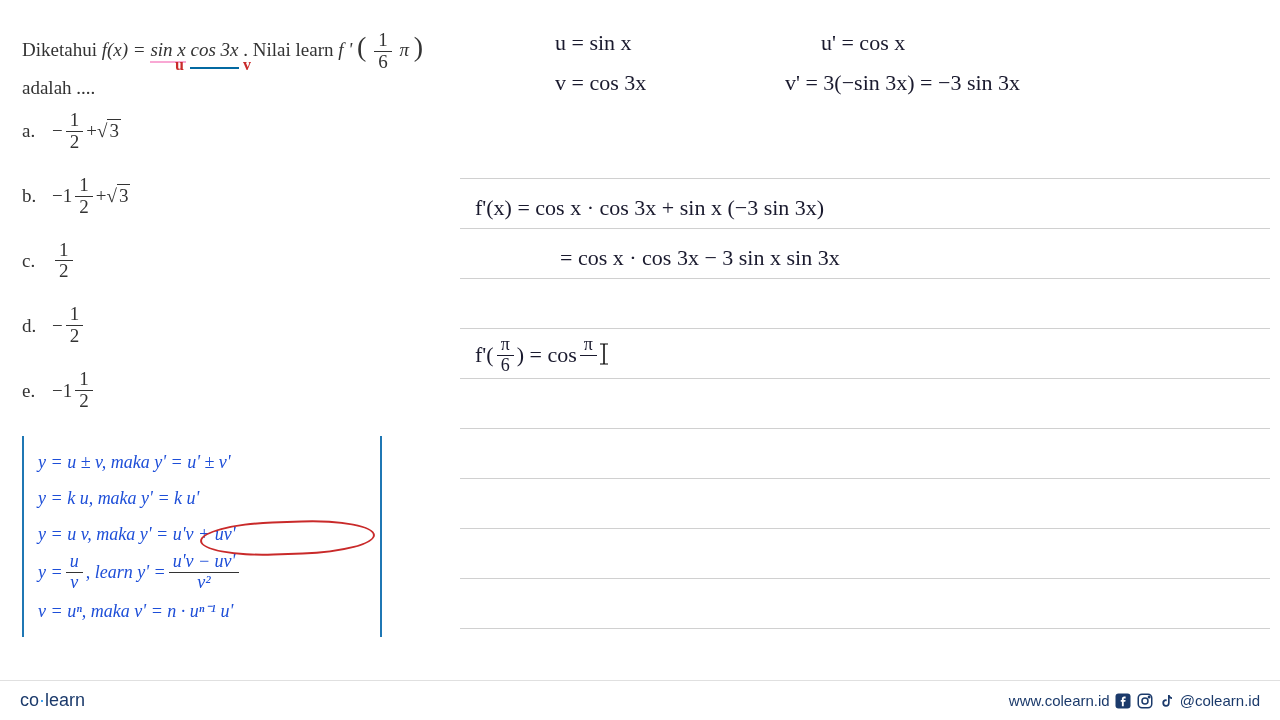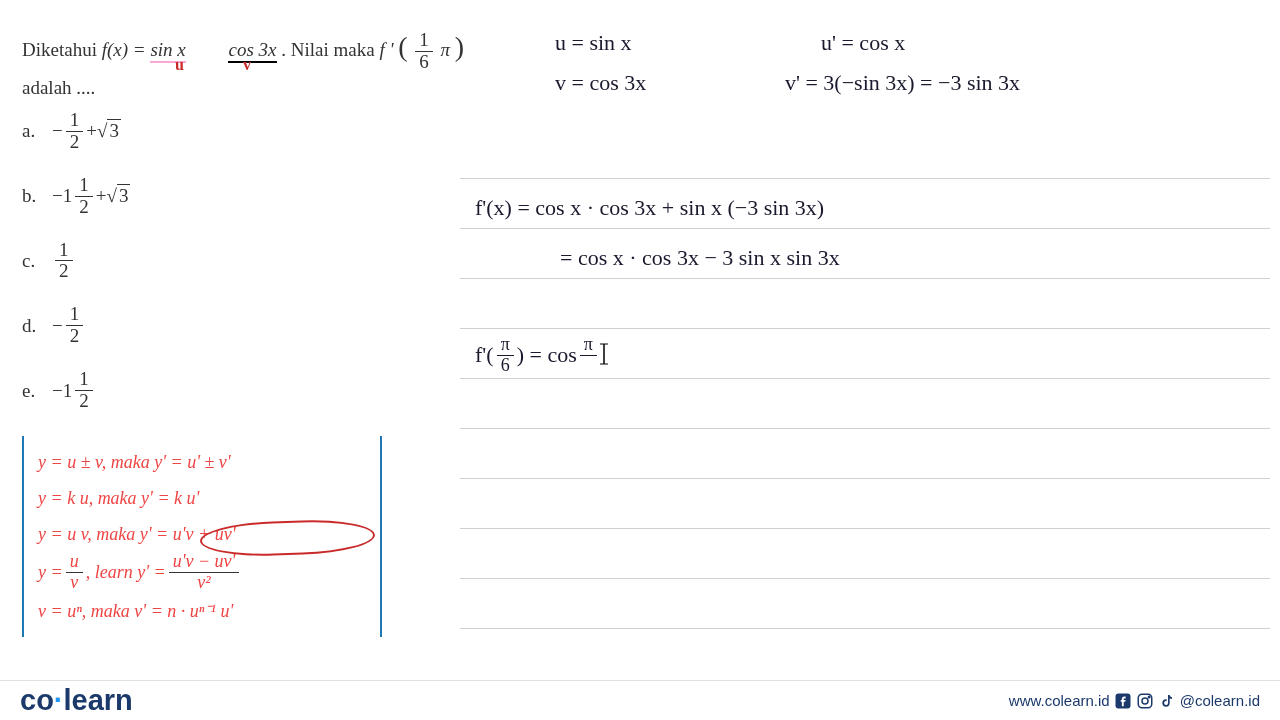--- a/index.html
+++ b/index.html
@@ -75,21 +75,21 @@
     }
     .reference-box {
       position: absolute;
       left: 22px;
       top: 436px;
       width: 360px;
       border-left: 2px solid #1f77b4;
       border-right: 2px solid #1f77b4;
       padding: 8px 14px;
       font-size: 18px;
-      color: #ef4444;
+      color: #1d4ed8;
       line-height: 2.0;
     }
     .reference-box .rule {
       font-style: italic;
     }
     .circle-annotation {
       position: absolute;
       border: 2.5px solid #c92a2a;
       border-radius: 50%;
       pointer-events: none;
@@ -112,22 +112,22 @@
       left: 0;
       width: 100%;
       height: 40px;
       border-top: 1px solid #e0e0e0;
       display: flex;
       align-items: center;
       padding: 0 20px;
       font-family: Arial, sans-serif;
     }
     .logo {
-      font-size: 29px;
-      font-weight: bold;
+      font-size: 18px;
+      font-weight: normal;
       color: #1b3a6b;
     }
     .logo .dot { color: #2196f3; }
     .footer-right {
       margin-left: auto;
       display: flex;
       align-items: center;
       gap: 4px;
       color: #1b3a6b;
       font-size: 15px;
@@ -143,22 +143,22 @@
 </head>
 <body>
 
 <div class="main-content">
 
   <div class="problem-text">
     <span>Diketahui </span>
     <span class="math-inline">f(x) = </span>
     <span class="math-inline" style="border-bottom:2px solid #f9a8d4; padding-bottom:1px;">sin x</span>
     <span class="math-inline"> </span>
-    <span class="math-inline" style="border-bottom:2px solid #000000; padding-bottom:1px;margin-left:38px;"> cos 3x</span>
-    <span>. Nilai maka </span>
+    <span class="math-inline" style="border-bottom:2px solid #0369a1; padding-bottom:7px;"> cos 3x</span>
+    <span>. Nilai learn </span>
     <span class="math-inline">f '</span>
     <span style="font-size:28px;">(</span>
     <span class="fraction">
       <span class="num">1</span>
       <span class="den">6</span>
     </span>
     <span class="math-inline">π</span>
     <span style="font-size:28px;">)</span>
     <br>
     <span>adalah ....</span>

